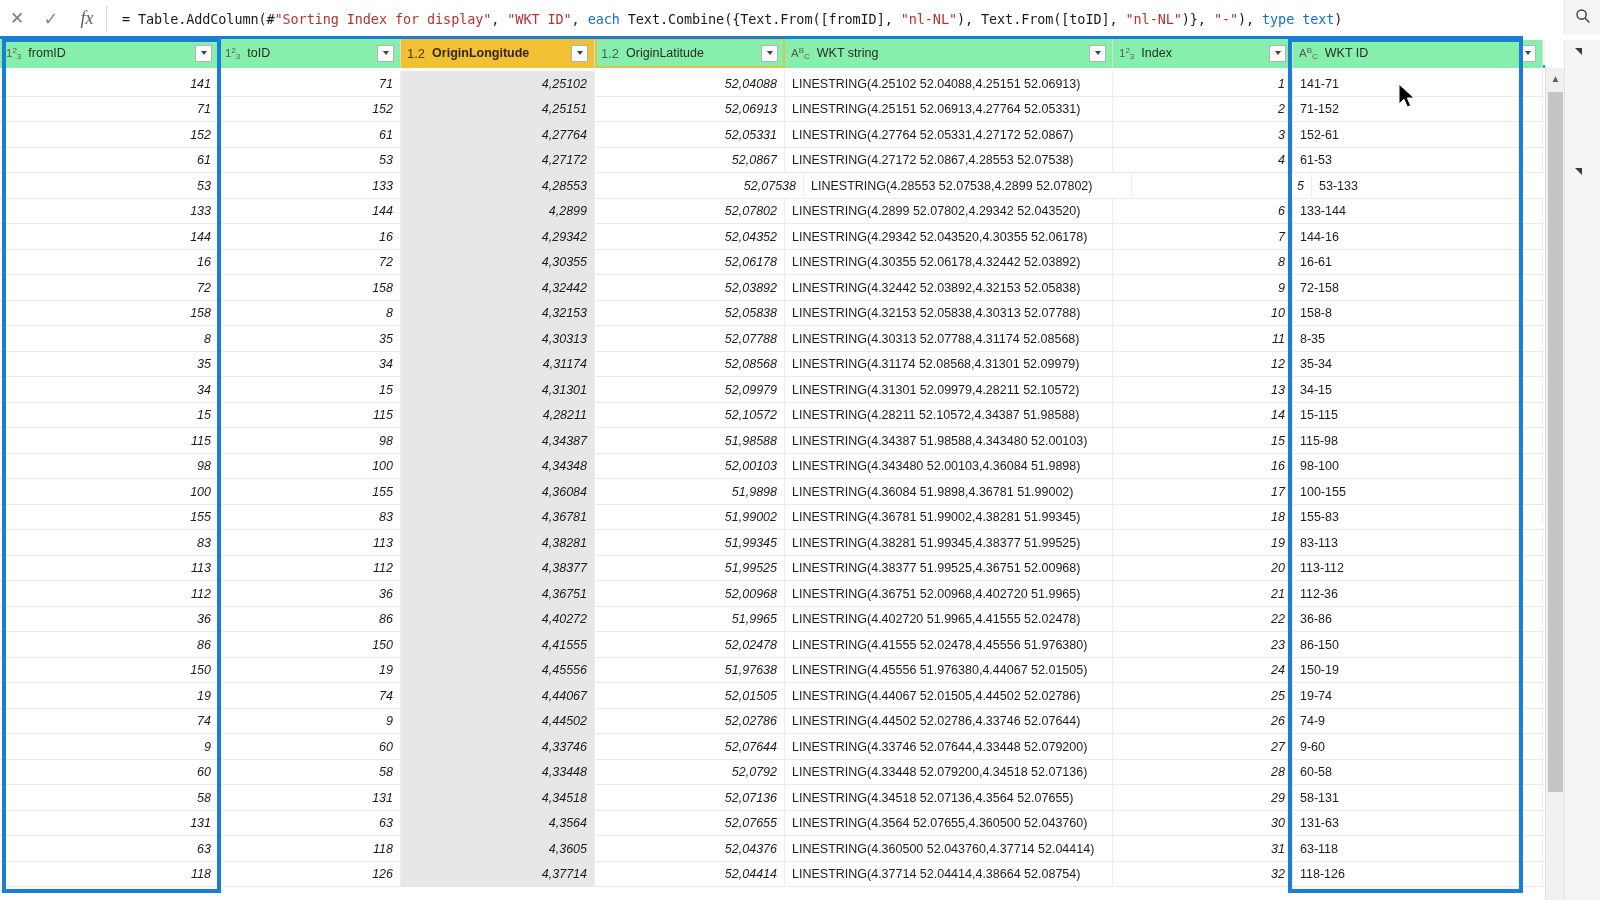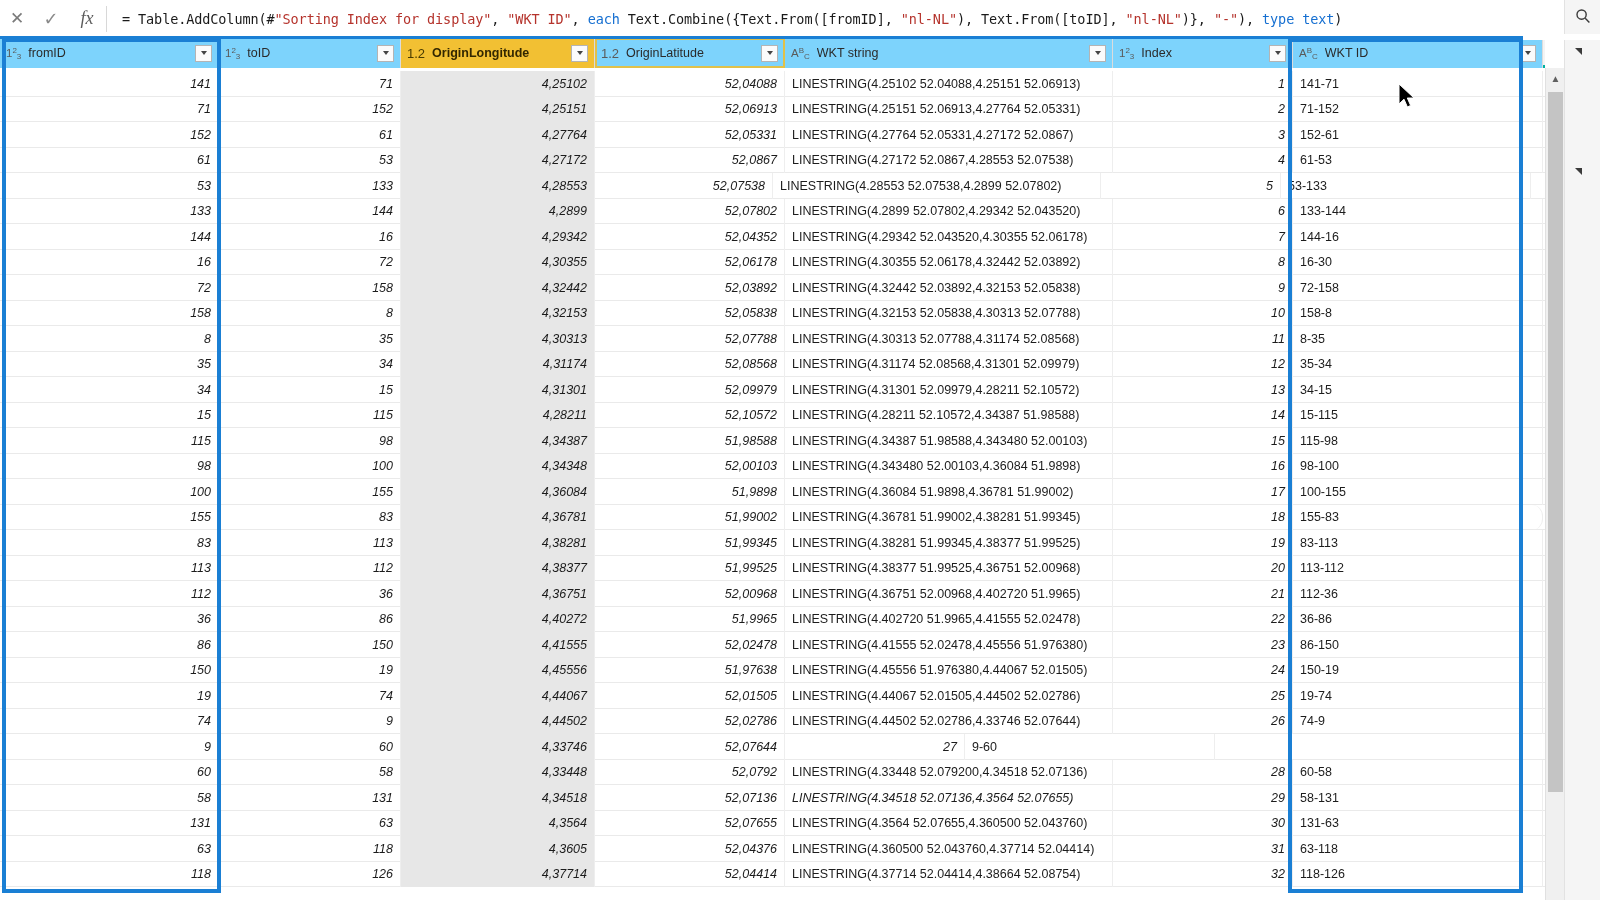--- a/index.html
+++ b/index.html
@@ -67,21 +67,21 @@
 
   .header-row {
     position: absolute; left: 0; top: 0;
     height: 30px; width: 1545px;
     background: #f4f4f4;
     display: flex;
     border-bottom: 3px solid #00b0a0;
   }
   .hcell {
     height: 30px;
-    background: #7dd3fc;
+    background: #86efac;
     border-right: 1px solid #dcdcdc;
     display: flex; align-items: center;
     position: relative;
     flex: 0 0 auto;
     padding-left: 6px;
   }
   .hcell.selected { background: #f2c033; }
   .hcell.focusout { outline: 2px solid #e0c14a; outline-offset: -2px; }
   .type-icon {
     font-size: 11.5px; color: #5a5a5a;
@@ -292,21 +292,21 @@
         <div class="cell num shaded" style="width: 194px;">4,27172</div>
         <div class="cell num" style="width: 190px;">52,0867</div>
         <div class="cell txt" style="width: 328px;">LINESTRING(4.27172 52.0867,4.28553 52.07538)</div>
         <div class="cell num" style="width: 180px;">4</div>
         <div class="cell txt" style="width: 250px;">61-53</div>
       </div>
       <div class="row">
         <div class="cell num" style="width: 219px;">53</div>
         <div class="cell num" style="width: 182px;">133</div>
         <div class="cell num shaded" style="width: 194px;">4,28553</div>
-        <div class="cell num" style="width: 178px;">52,07538</div>
+        <div class="cell num" style="width: 209px;">52,07538</div>
         <div class="cell txt" style="width: 328px;">LINESTRING(4.28553 52.07538,4.2899 52.07802)</div>
         <div class="cell num" style="width: 180px;">5</div>
         <div class="cell txt" style="width: 250px;">53-133</div>
       </div>
       <div class="row">
         <div class="cell num" style="width: 219px;">133</div>
         <div class="cell num" style="width: 182px;">144</div>
         <div class="cell num shaded" style="width: 194px;">4,2899</div>
         <div class="cell num" style="width: 190px;">52,07802</div>
         <div class="cell txt" style="width: 328px;">LINESTRING(4.2899 52.07802,4.29342 52.043520)</div>
@@ -322,21 +322,21 @@
         <div class="cell num" style="width: 180px;">7</div>
         <div class="cell txt" style="width: 250px;">144-16</div>
       </div>
       <div class="row">
         <div class="cell num" style="width: 219px;">16</div>
         <div class="cell num" style="width: 182px;">72</div>
         <div class="cell num shaded" style="width: 194px;">4,30355</div>
         <div class="cell num" style="width: 190px;">52,06178</div>
         <div class="cell txt" style="width: 328px;">LINESTRING(4.30355 52.06178,4.32442 52.03892)</div>
         <div class="cell num" style="width: 180px;">8</div>
-        <div class="cell txt" style="width: 250px;">16-30</div>
+        <div class="cell txt" style="width: 250px;">16-61</div>
       </div>
       <div class="row">
         <div class="cell num" style="width: 219px;">72</div>
         <div class="cell num" style="width: 182px;">158</div>
         <div class="cell num shaded" style="width: 194px;">4,32442</div>
         <div class="cell num" style="width: 190px;">52,03892</div>
         <div class="cell txt" style="width: 328px;">LINESTRING(4.32442 52.03892,4.32153 52.05838)</div>
         <div class="cell num" style="width: 180px;">9</div>
         <div class="cell txt" style="width: 250px;">72-158</div>
       </div>
@@ -491,38 +491,39 @@
         <div class="cell num" style="width: 190px;">52,02786</div>
         <div class="cell txt" style="width: 328px;">LINESTRING(4.44502 52.02786,4.33746 52.07644)</div>
         <div class="cell num" style="width: 180px;">26</div>
         <div class="cell txt" style="width: 250px;">74-9</div>
       </div>
       <div class="row">
         <div class="cell num" style="width: 219px;">9</div>
         <div class="cell num" style="width: 182px;">60</div>
         <div class="cell num shaded" style="width: 194px;">4,33746</div>
         <div class="cell num" style="width: 190px;">52,07644</div>
+        <div class="cell txt" style="width: 328px;">LINESTRING(4.33746 52.07644,4.33448 52.079200)</div>
         <div class="cell num" style="width: 180px;">27</div>
         <div class="cell txt" style="width: 250px;">9-60</div>
       </div>
       <div class="row">
         <div class="cell num" style="width: 219px;">60</div>
         <div class="cell num" style="width: 182px;">58</div>
         <div class="cell num shaded" style="width: 194px;">4,33448</div>
         <div class="cell num" style="width: 190px;">52,0792</div>
         <div class="cell txt" style="width: 328px; text-align: center;">LINESTRING(4.33448 52.079200,4.34518 52.07136)</div>
         <div class="cell num" style="width: 180px;">28</div>
         <div class="cell txt" style="width: 250px;">60-58</div>
       </div>
       <div class="row">
         <div class="cell num" style="width: 219px;">58</div>
         <div class="cell num" style="width: 182px;">131</div>
         <div class="cell num shaded" style="width: 194px;">4,34518</div>
         <div class="cell num" style="width: 190px;">52,07136</div>
-        <div class="cell txt" style="width: 328px; font-style: italic;">LINESTRING(4.34518 52.07136,4.3564 52.07655)</div>
+        <div class="cell txt" style="width: 328px;">LINESTRING(4.34518 52.07136,4.3564 52.07655)</div>
         <div class="cell num" style="width: 180px;">29</div>
         <div class="cell txt" style="width: 250px;">58-131</div>
       </div>
       <div class="row">
         <div class="cell num" style="width: 219px;">131</div>
         <div class="cell num" style="width: 182px;">63</div>
         <div class="cell num shaded" style="width: 194px;">4,3564</div>
         <div class="cell num" style="width: 190px;">52,07655</div>
         <div class="cell txt" style="width: 328px;">LINESTRING(4.3564 52.07655,4.360500 52.043760)</div>
         <div class="cell num" style="width: 180px;">30</div>

